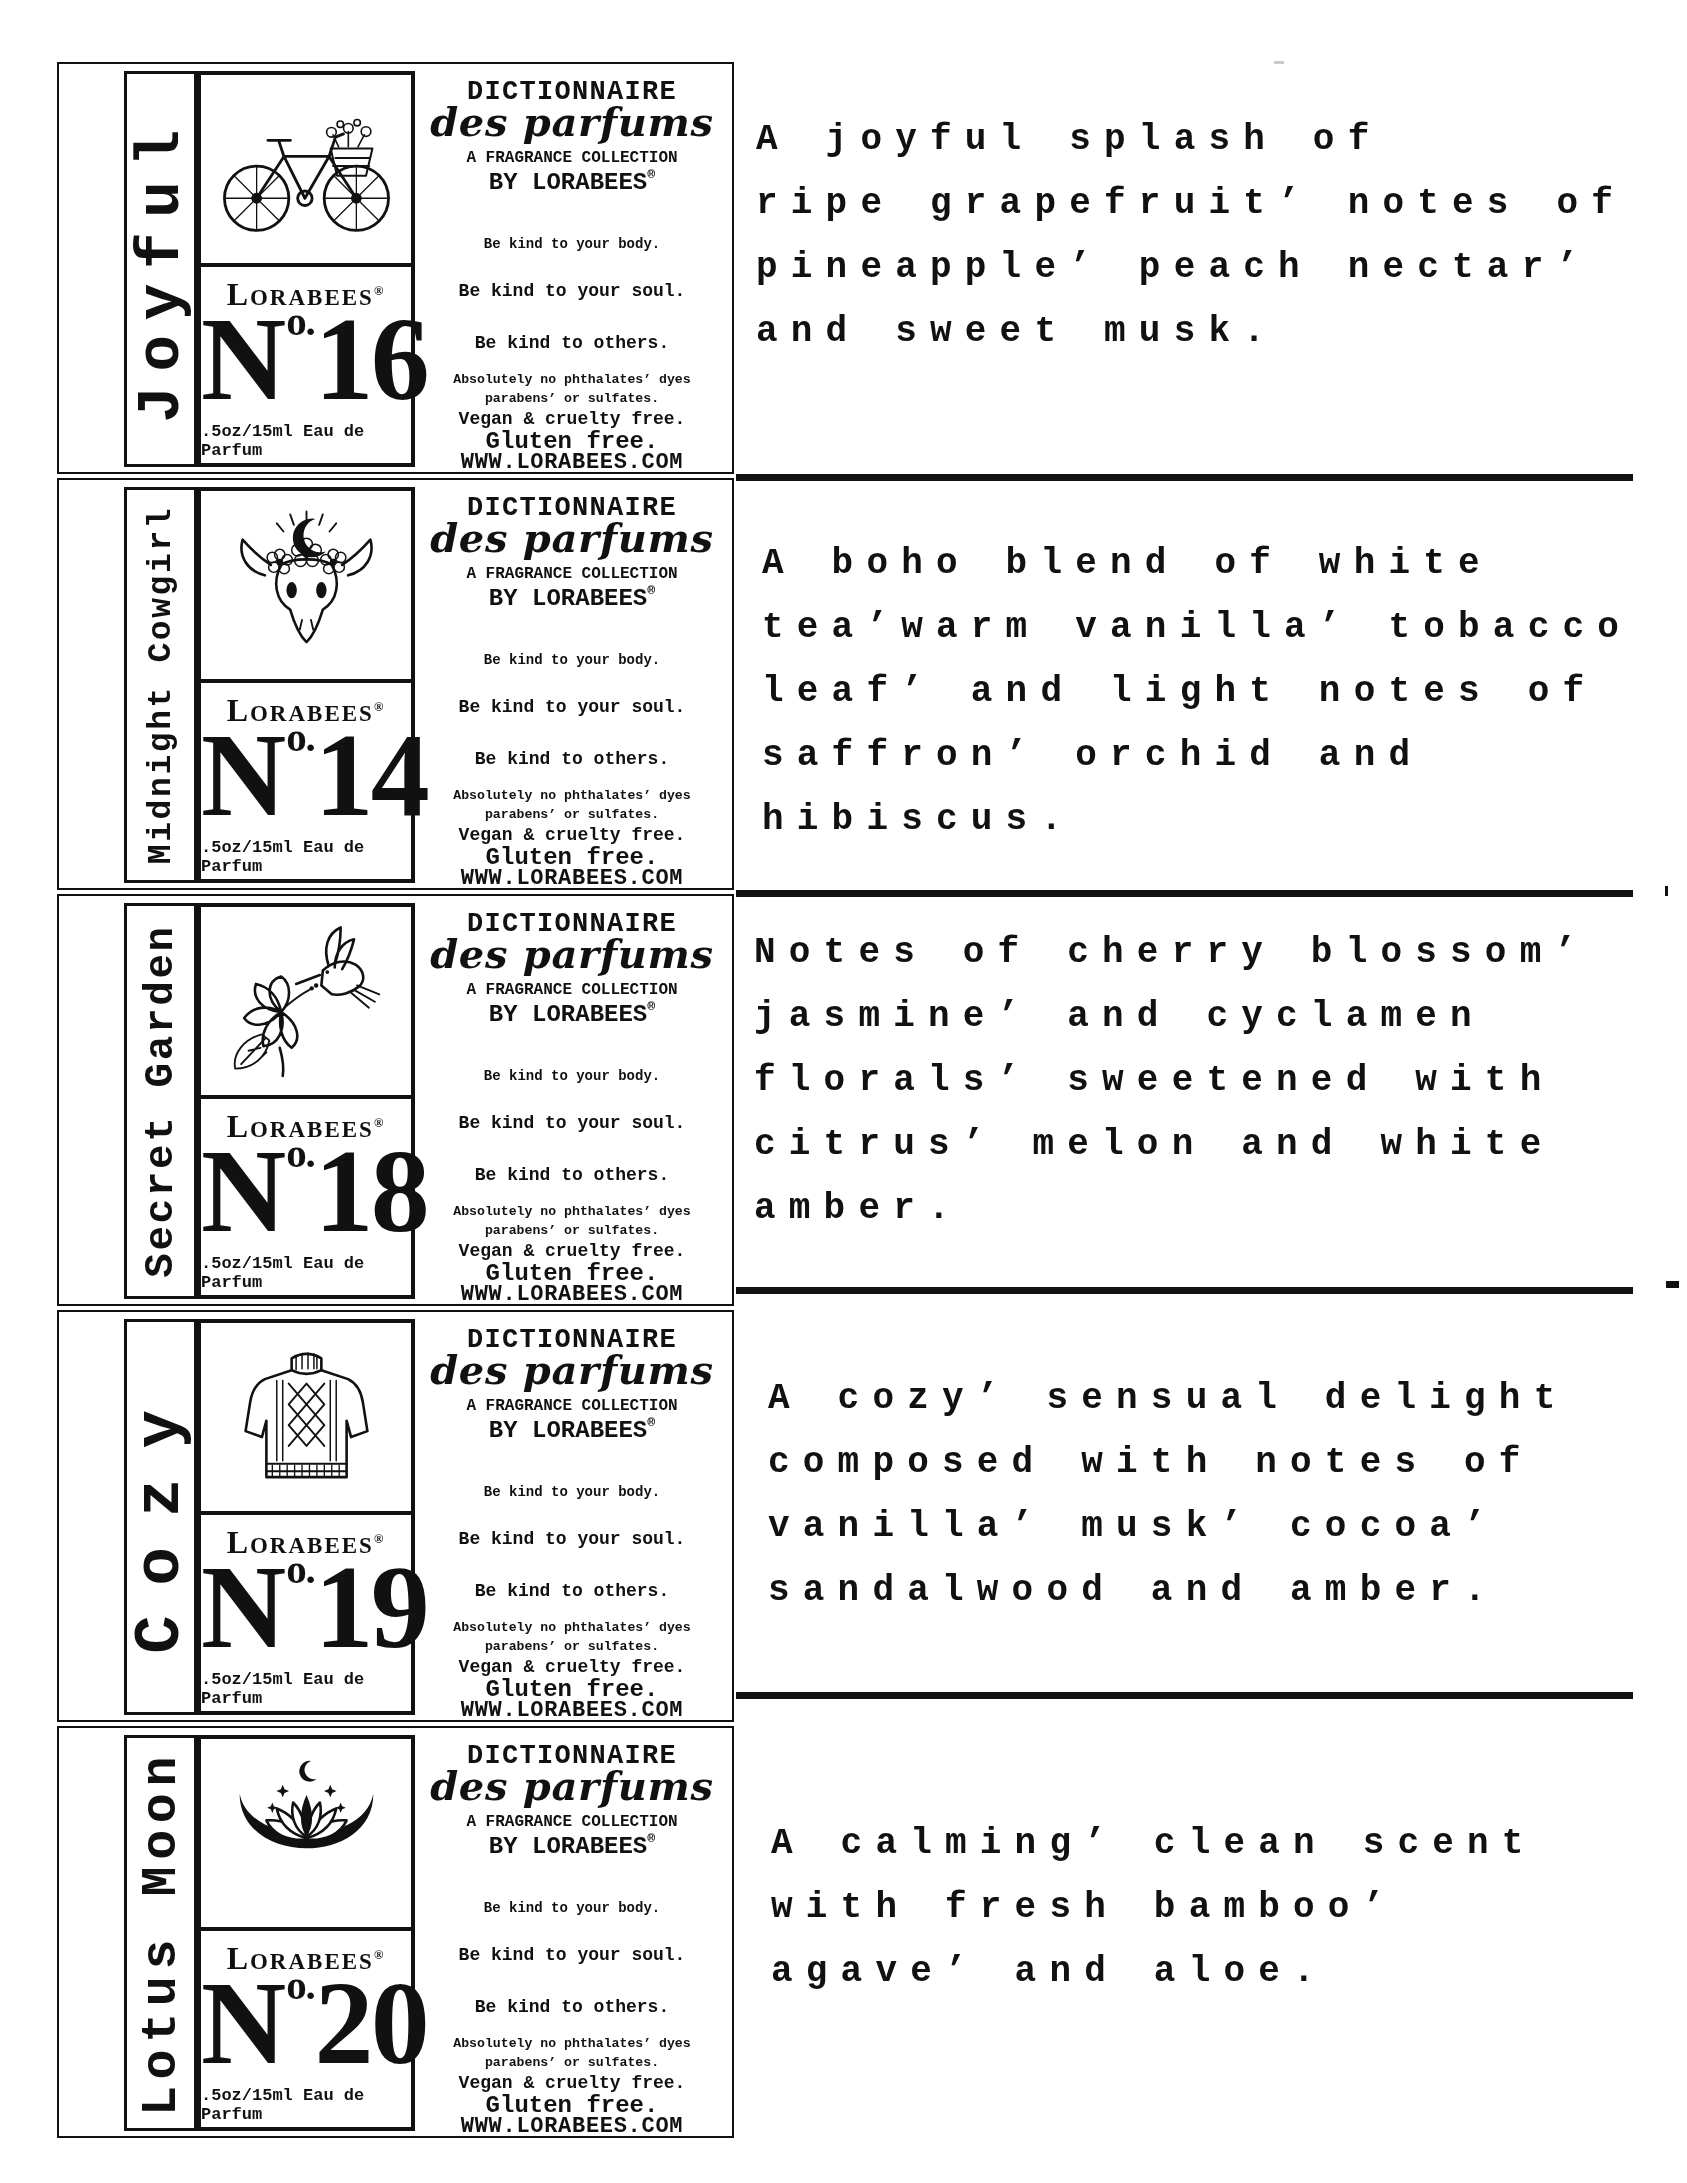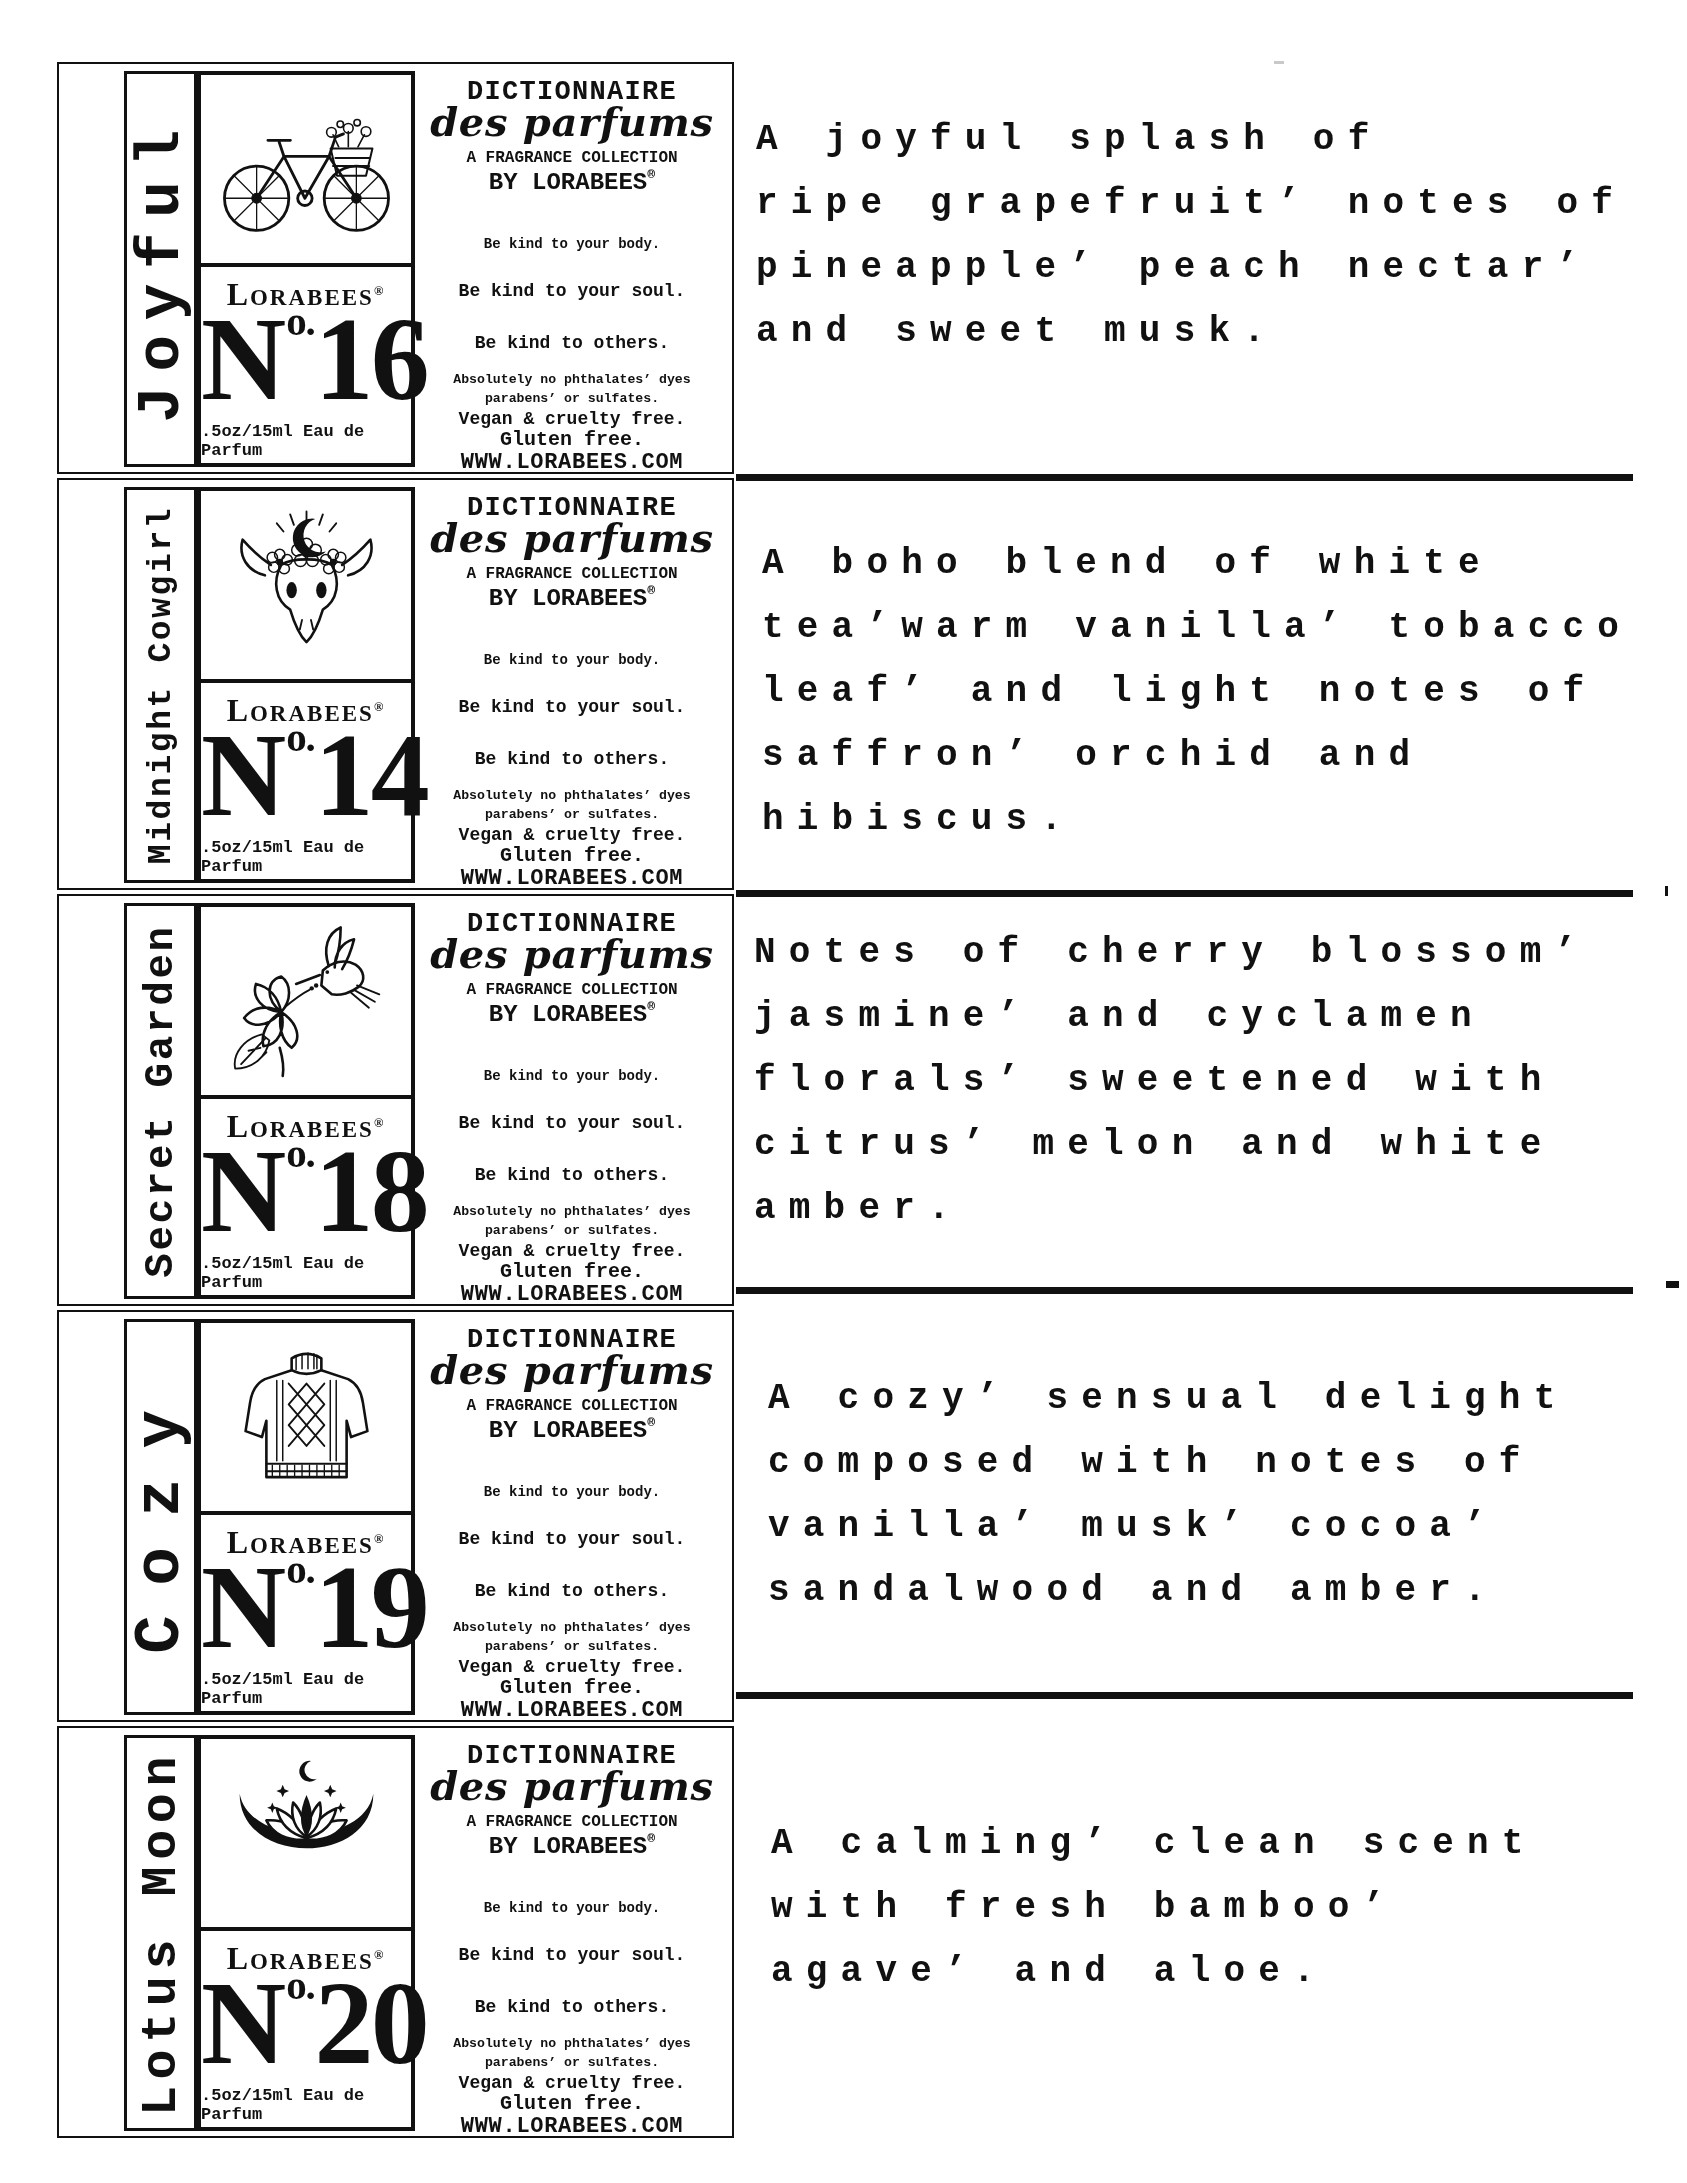--- a/index.html
+++ b/index.html
@@ -42,21 +42,21 @@
              font-style:italic;letter-spacing:0.7px;}
   .rc-frag{top:85px;font-size:16px;}
   .rc-by{top:103px;font-size:24px;}
   .reg-sup{font-size:13.2px;vertical-align:10.6px;}
   .rc-k1{top:172px;font-size:14px;}
   .rc-k2{top:217px;font-size:18px;}
   .rc-k3{top:269px;font-size:18px;}
   .rc-d1{top:308px;font-size:13.2px;}
   .rc-d2{top:327px;font-size:13.2px;}
   .rc-v1{top:345px;font-size:18px;}
-  .rc-v2{top:364px;font-size:20px;}
+  .rc-v2{top:364px;font-size:24px;}
   .rc-web{top:386px;font-size:22px;letter-spacing:0.7px;}
   
   .desc{position:absolute;font-weight:bold;font-size:36px;letter-spacing:13.2px;line-height:64px;
         white-space:nowrap;}
   .row:nth-of-type(1) .desc{left:699px;top:46px;}
   .row:nth-of-type(2) .desc{left:705px;top:54px;}
   .row:nth-of-type(3) .desc{left:697px;top:26.5px;}
   .row:nth-of-type(4) .desc{left:711px;top:57px;}
   .row:nth-of-type(5) .desc{left:714px;top:86px;}
   

